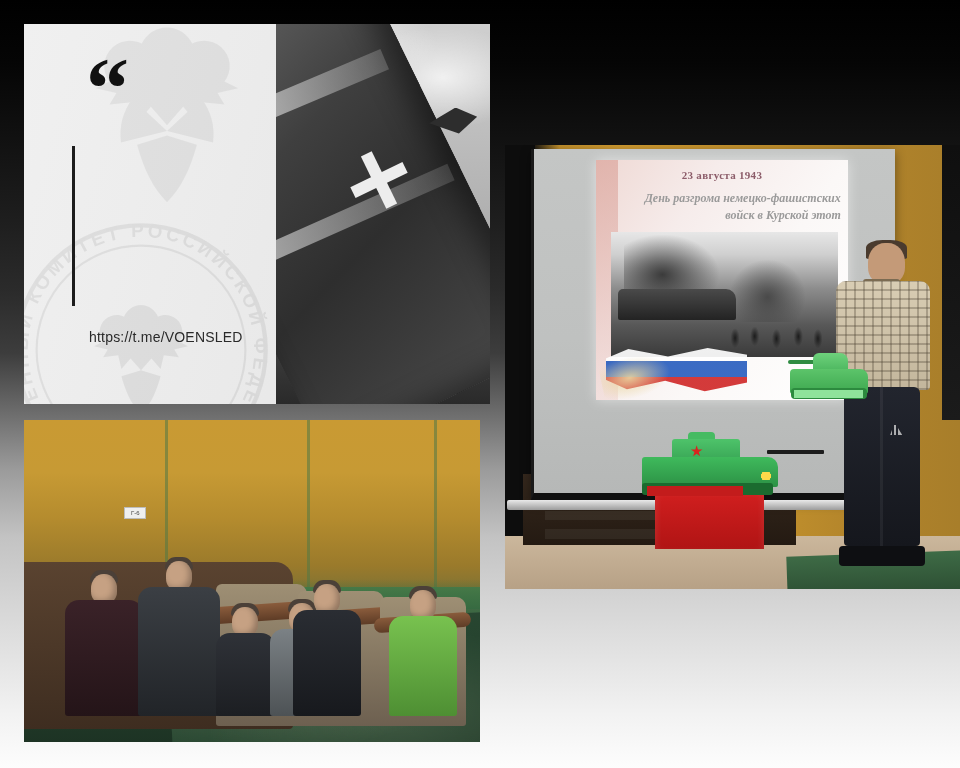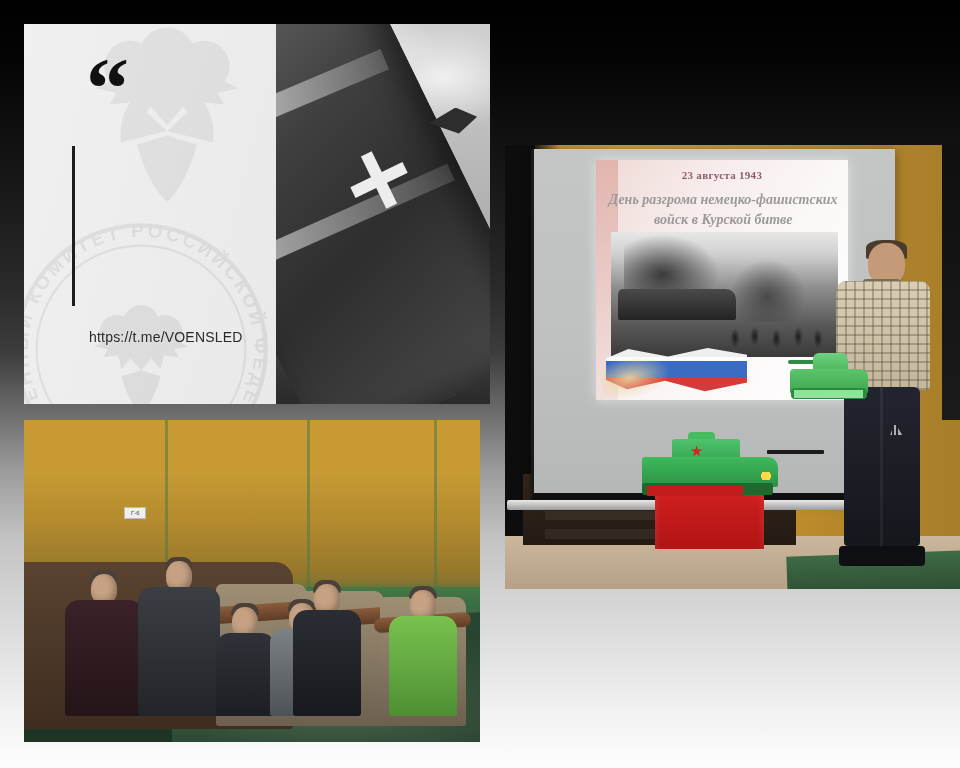--- a/index.html
+++ b/index.html
@@ -308,25 +308,25 @@
     position:absolute; left:0; right:0; top:4%;
     text-align:center;
     font-family: "Liberation Serif", serif;
     font-weight:700;
     font-size:11px;
     color:#8c5d6a;
     letter-spacing:.3px;
   }
   .slide-title{
     position:absolute; left:4%; right:3%; top:12.5%;
-    text-align:center;
+    text-align:right;
     font-family: "Liberation Serif", serif;
     font-style: italic;
     font-weight:700;
-    font-size:14px;
+    font-size:12px;
     line-height:1.42;
     color:#9a9a9a;
   }
   .slide-photo{
     position:absolute; left:6%; right:4%; top:30%; height:52%;
     background: linear-gradient(180deg,#e7e7e7 0%,#cfcfcf 18%,#8d8d8d 45%,#575757 75%,#3a3a3a 100%);
     overflow:hidden;
   }
   .slide-photo .smoke{
     position:absolute; left:6%; top:2%;
@@ -624,21 +624,21 @@
       <div class="slat" style="top:52%"></div>
       <div class="slat" style="top:78%"></div>
     </div>
 
     <div class="pr-screen">
       <div class="pr-slide">
         <div class="slide-stripe"></div>
         <div class="slide-date">23 августа 1943</div>
         <div class="slide-title">
           <span>День разгрома немецко-фашистских</span><br>
-          <span>войск в Курской битве</span>
+          <span>войск в Курской этот</span>
         </div>
         <div class="slide-photo">
           <div class="smoke"></div>
           <div class="smoke2"></div>
           <div class="tankrow"></div>
           <div class="soldiers"></div>
         </div>
         <div class="slide-flag"></div>
         <div class="slide-laurel"></div>
       </div>

